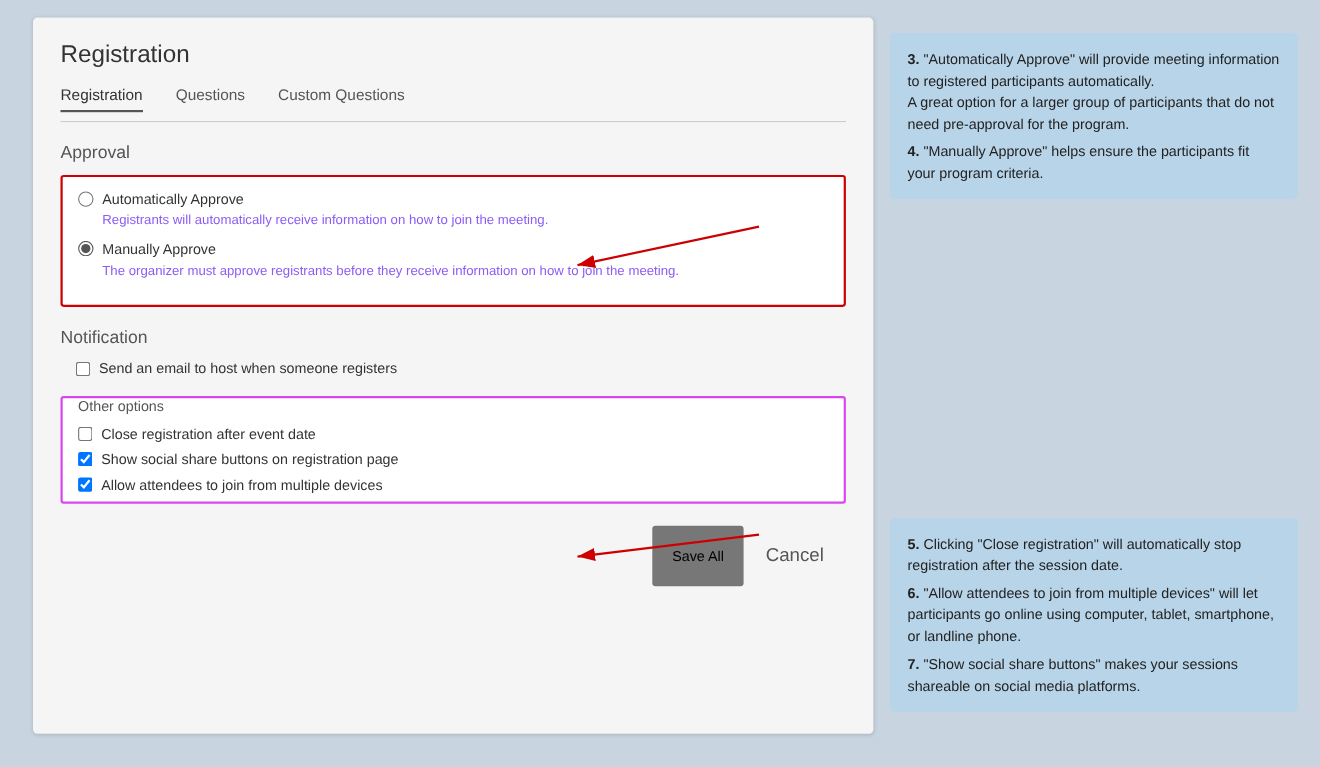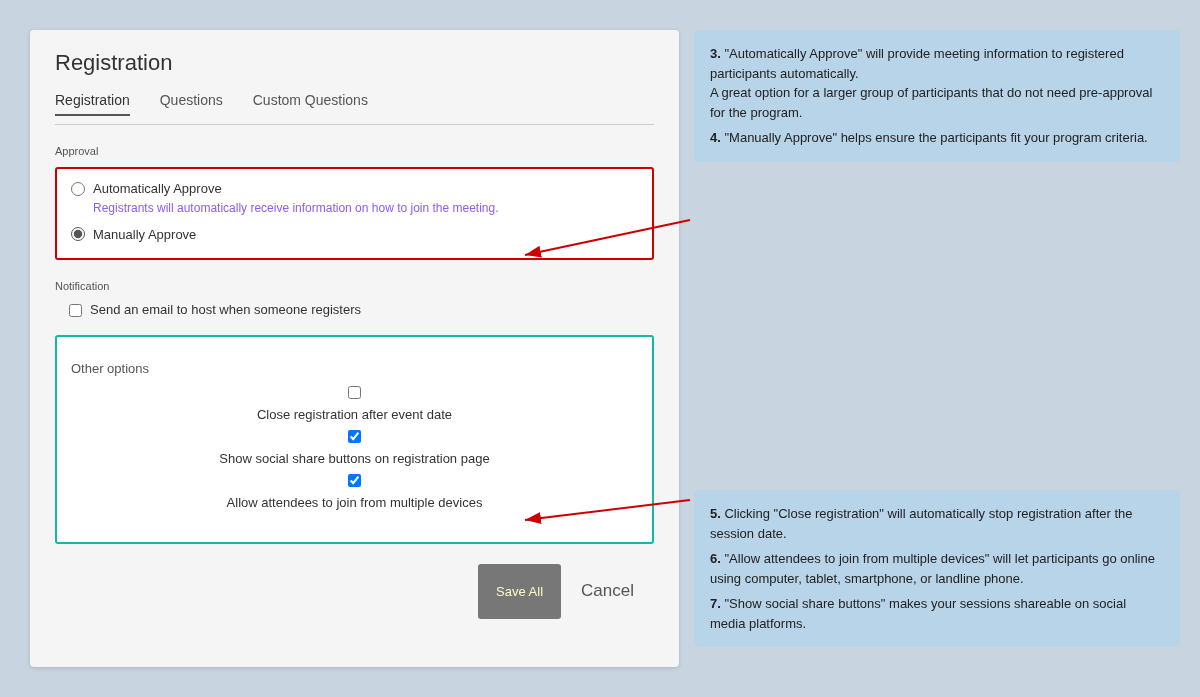--- a/index.html
+++ b/index.html
@@ -15,23 +15,23 @@
     .main-container {
       display: flex;
       width: 1200px;
       height: 697px;
       position: relative;
     }
 
     
     .left-panel {
       background: #f5f5f5;
-      width: 649px;
+      width: 764px;
       min-height: 600px;
-      margin: 30px 0 30px 30px;
+      margin: 16px 0 30px 30px;
       border-radius: 4px;
       padding: 20px 25px;
       position: relative;
       box-shadow: 0 1px 4px rgba(0,0,0,0.15);
     }
 
     .panel-title {
       font-size: 22px;
       font-weight: normal;
       color: #333;
@@ -58,21 +58,21 @@
       font-weight: 500;
     }
 
     .divider {
       border: none;
       border-top: 1px solid #ccc;
       margin: 8px 0 20px 0;
     }
 
     .section-label {
-      font-size: 11px;
+      font-size: 16px;
       color: #555;
       margin-bottom: 10px;
     }
 
     
     .approval-box {
       border: 2px solid #cc0000;
       border-radius: 3px;
       padding: 12px 14px;
       margin-bottom: 20px;
@@ -124,58 +124,57 @@
       height: 13px;
     }
 
     .checkbox-label {
       font-size: 13px;
       color: #333;
     }
 
     
     .other-options-box {
-      border: 2px solid #14b8a6;
+      border: 2px solid #d946ef;
       border-radius: 3px;
-      padding: 24px 14px;
+      padding: 0 14px;
       background: #fff;
       margin-bottom: 20px;
     }
 
     .other-options-title {
       font-size: 13px;
       color: #555;
       margin-bottom: 10px;
     }
 
     .other-opt-row {
       display: flex;
       align-items: center;
       gap: 8px;
       margin-bottom: 8px;
-      flex-direction: column;
     }
 
     .other-opt-label {
       font-size: 13px;
       color: #333;
     }
 
     
     .buttons-row {
       display: flex;
       justify-content: flex-end;
       gap: 10px;
       margin-top: 10px;
       padding-right: 10px;
     }
 
     .btn-save {
       background: #777;
-      color: #fef9c3;
+      color: #000000;
       border: none;
       padding: 20px 18px;
       border-radius: 3px;
       font-size: 13px;
       cursor: pointer;
     }
 
     .btn-cancel {
       background: transparent;
       color: #555;
@@ -242,20 +241,21 @@
       <div class="radio-row">
         <input type="radio" class="radio-input" name="approval" style="">
         <span class="radio-label">Automatically Approve</span>
       </div>
       <p class="radio-description">Registrants will automatically receive information on how to join the meeting.</p>
 
       <div class="radio-row">
         <input type="radio" class="radio-input" name="approval" checked="" style="">
         <span class="radio-label">Manually Approve</span>
       </div>
+      <p class="radio-description">The organizer must approve registrants before they receive information on how to join the meeting.</p>
     </div>
 
     <div class="notification-section">
       <p class="section-label">Notification</p>
       <div class="checkbox-row">
         <input type="checkbox" class="checkbox-input" style="">
         <span class="checkbox-label">Send an email to host when someone registers</span>
       </div>
     </div>
 

